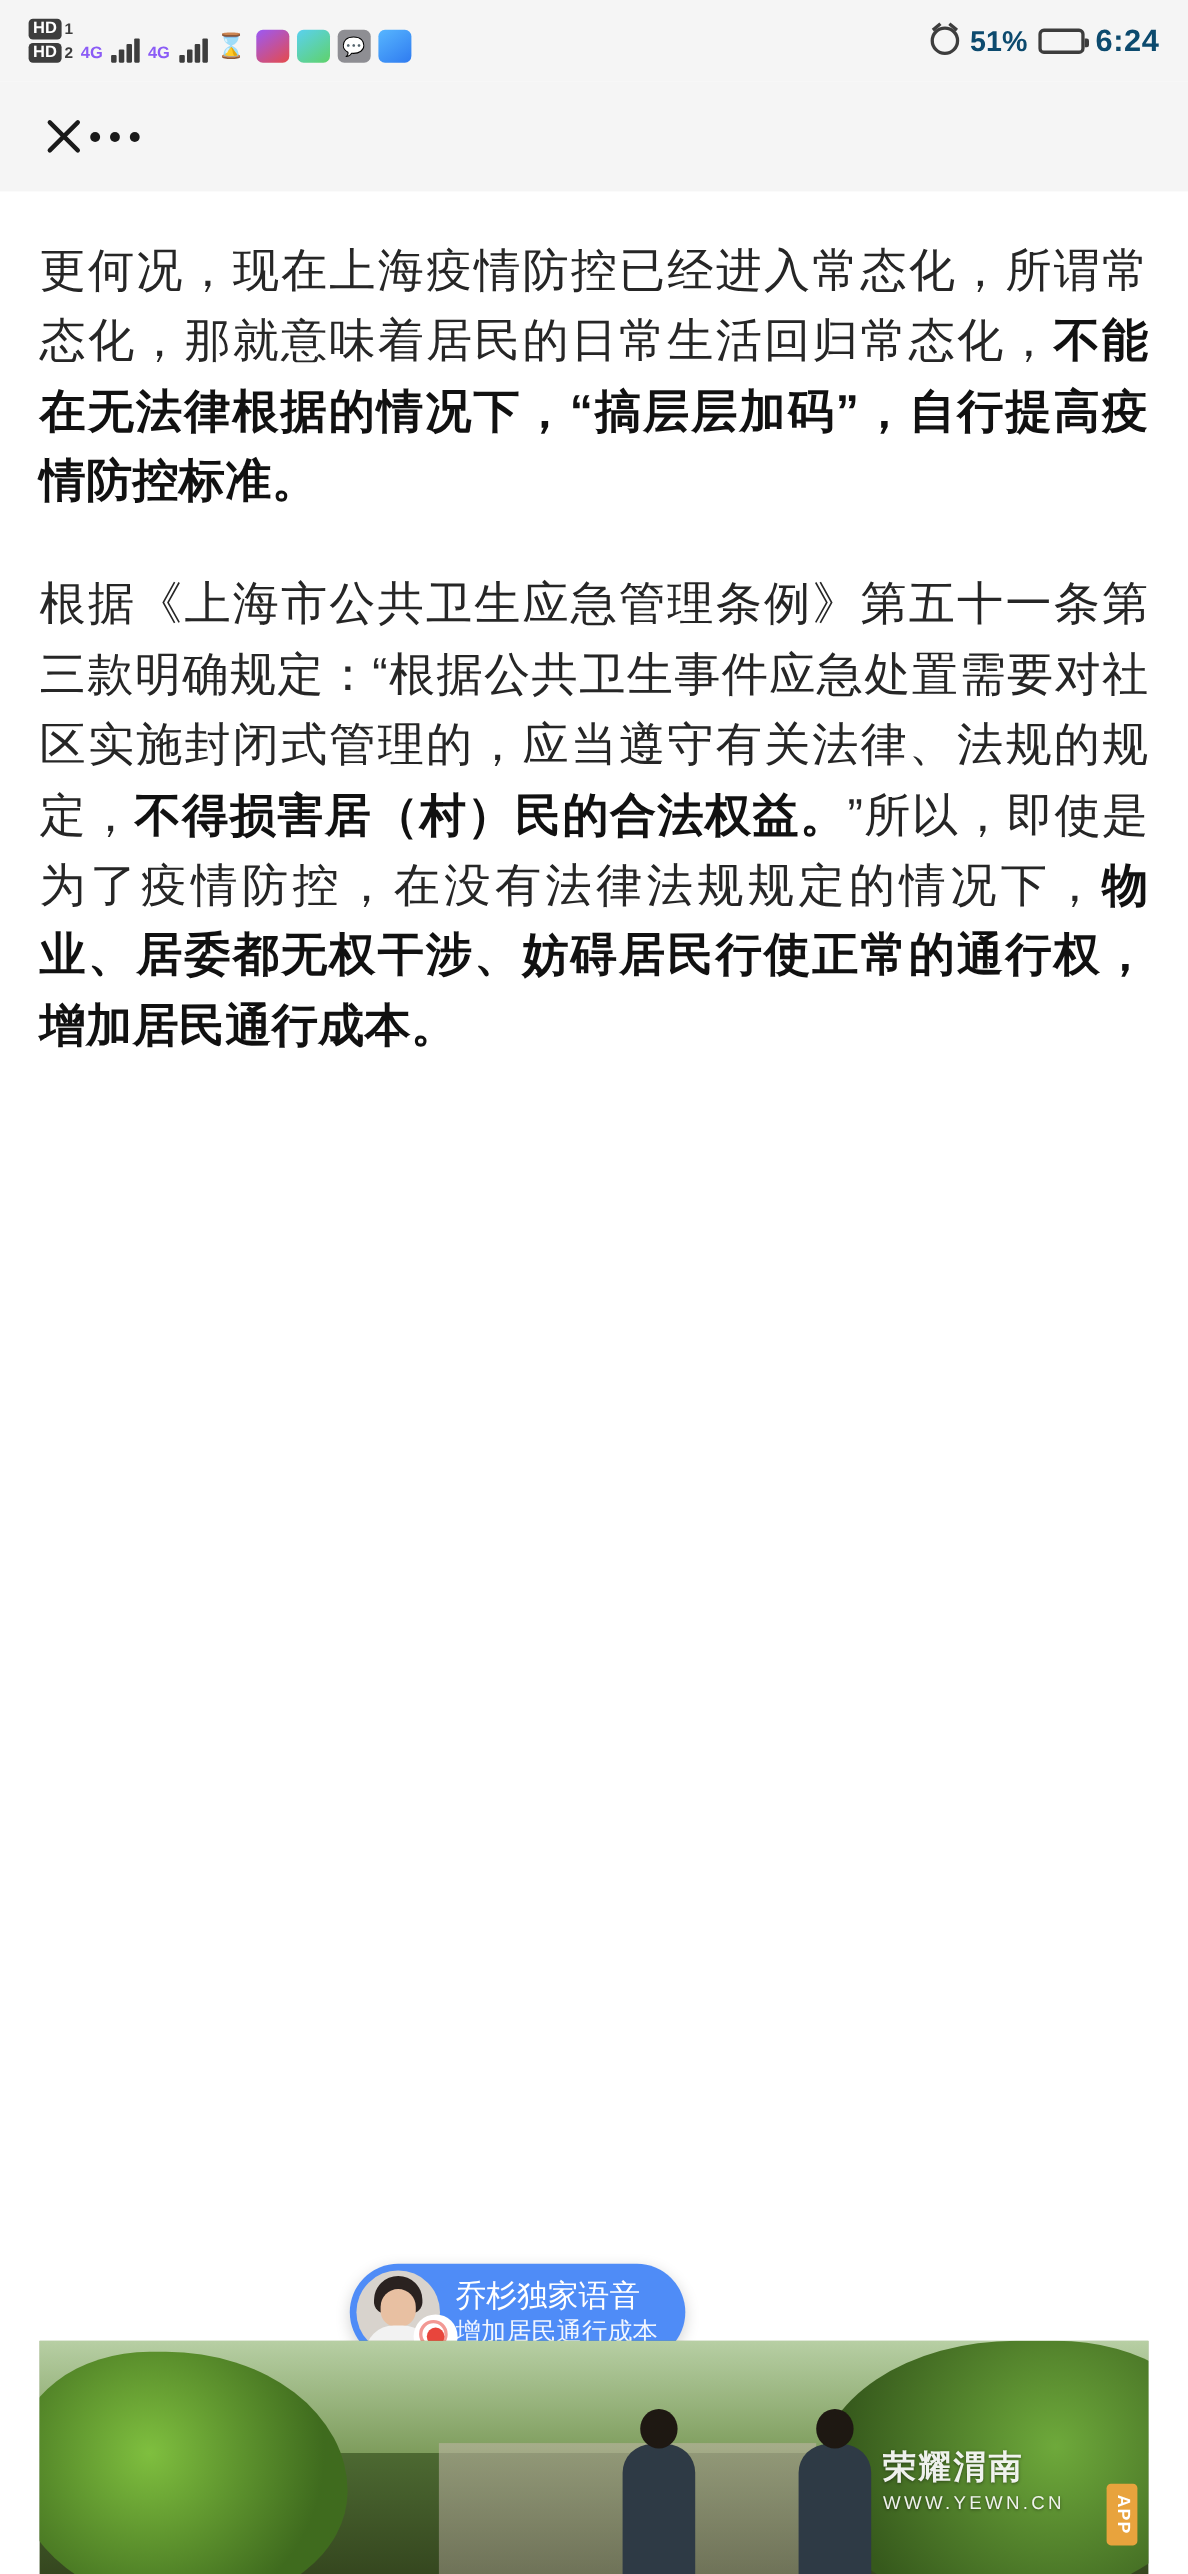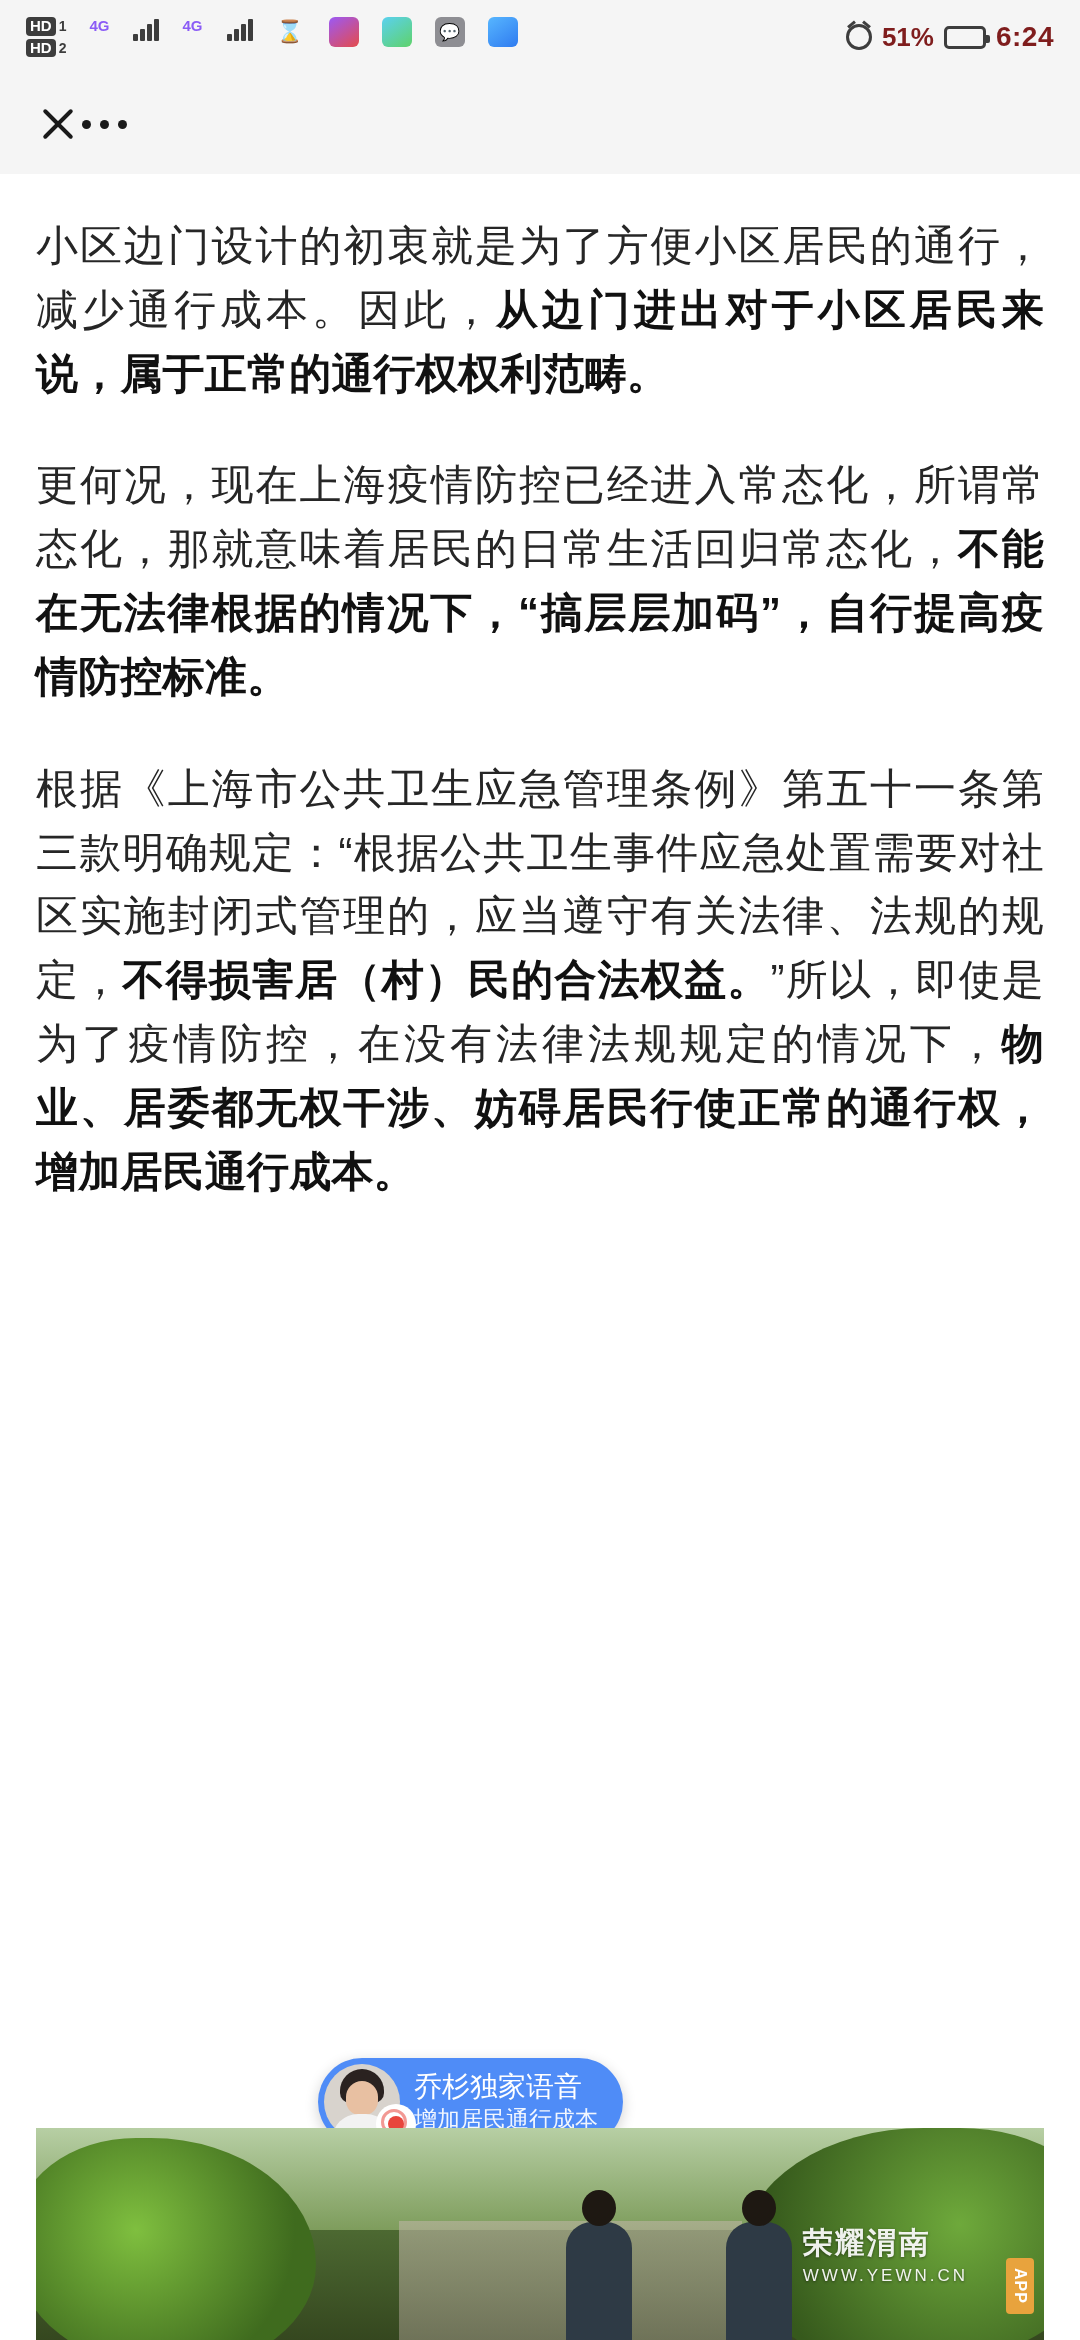--- a/index.html
+++ b/index.html
@@ -20,22 +20,22 @@
     height: 74px;
     background: #f5f5f5;
     display: flex;
     align-items: center;
     padding: 0 26px;
     box-sizing: border-box;
     position: relative;
   }
   .sb-left {
     display: flex;
-    align-items: flex-start;
-    gap: 23px;
+    align-items: flex-end;
+    gap: 7px;
   }
   .hd-stack {
     display: flex;
     flex-direction: column;
     gap: 3px;
   }
   .hd-row {
     display: flex;
     align-items: center;
     gap: 3px;
@@ -93,21 +93,21 @@
   .ic-app-green { background: linear-gradient(145deg,#5ad1f0,#5fd26a); }
   .ic-app-gray { background: #8e8e93; }
   .ic-app-blue { background: linear-gradient(145deg,#57b6ff,#2f7bf0); }
 
   .sb-right {
     position: absolute;
     right: 26px;
     display: flex;
     align-items: center;
     gap: 10px;
-    color: #7f1d1d;
+    color: #0c4a6e;
   }
   .alarm {
     width: 26px; height: 26px;
     border: 3px solid #3d3d3d;
     border-radius: 50%;
     position: relative;
     box-sizing: border-box;
   }
   .alarm::before, .alarm::after {
     content: "";
@@ -424,23 +424,20 @@
   <div class="close-x"></div>
   <div class="more-dots">
       <i></i>
       <i></i>
       <i></i>
     </div>
 </div>
 
 <div class="article">
 
-  <p class="para">
-    <span>小区边门设计的初衷就是为了方便小区居民的通行，减少通行成本。因此，</span><b>从边门进出对于小区居民来说，属于正常的通行权权利范畴。</b>
-  </p>
 
   <p class="para">
     <span>更何况，现在上海疫情防控已经进入常态化，所谓常态化，那就意味着居民的日常生活回归常态化，</span><b>不能在无法律根据的情况下，“搞层层加码”，自行提高疫情防控标准。</b>
   </p>
 
   <p class="para">
     <span>根据《上海市公共卫生应急管理条例》第五十一条第三款明确规定：“根据公共卫生事件应急处置需要对社区实施封闭式管理的，应当遵守有关法律、法规的规定，</span><b>不得损害居（村）民的合法权益。</b><span>”所以，即使是为了疫情防控，在没有法律法规规定的情况下，</span><b>物业、居委都无权干涉、妨碍居民行使正常的通行权，增加居民通行成本。</b>
   </p>
 </div>
 

